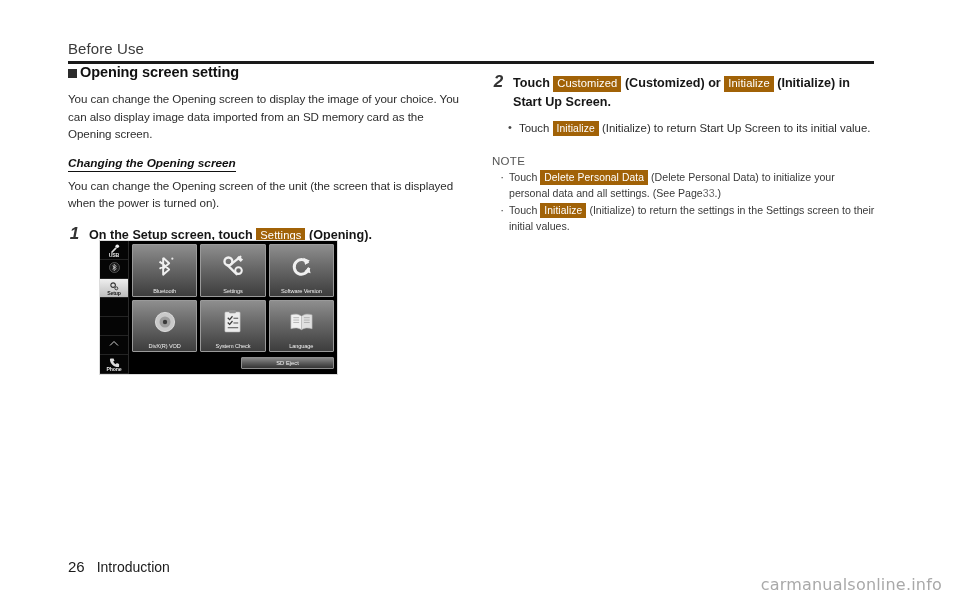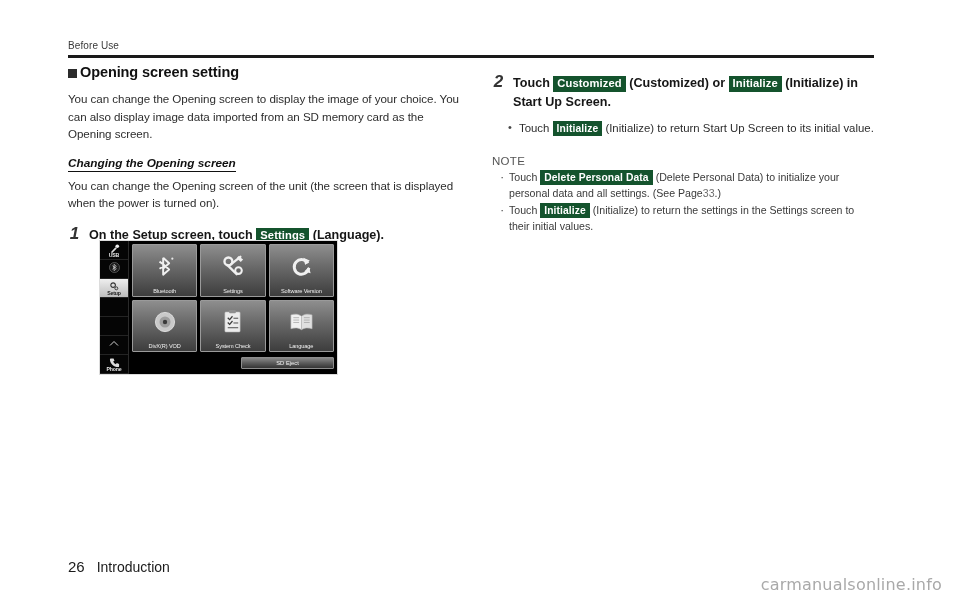--- a/index.html
+++ b/index.html
@@ -10,21 +10,21 @@
     color:#231f20;
     position:relative;
     overflow:hidden;
   }
 
   
   .page-header {
     position:absolute; left:68px; top:40px; width:806px;
   }
   .running-head {
-    font-size:10px; color:#3a3a3a; letter-spacing:0.1px;
+    font-size:15px; color:#3a3a3a; letter-spacing:0.1px;
     font-family:"Liberation Sans", sans-serif;
   }
   .head-rule {
     margin-top:4px; height:3px; background:#1a1a1a; width:806px;
   }
 
   
   .col-left  { position:absolute; left:68px; top:64px;  width:400px; }
   .col-right { position:absolute; left:492px; top:60px; width:385px; }
 
@@ -49,21 +49,21 @@
   
   .step { display:flex; gap:8px; margin-top:14px; }
   .step-num {
     font-size:17px; font-weight:bold; font-style:italic; color:#333;
     line-height:16px; flex:none; width:13px; text-align:center;
   }
   .step-body { font-size:12.6px; line-height:19px; color:#161616; font-weight:600;}
 
   
   .key {
-    background:#14532d; color:#fff; font-weight:bold;
+    background:#a16207; color:#fff; font-weight:normal;
     padding:1px 4px 2px 4px; font-size:11.2px;
     display:inline-block; line-height:13px; vertical-align:baseline;
     letter-spacing:0.1px;
   }
   .key.sm { font-size:10.3px; padding:1px 4px; }
 
   
   ul.bullets { list-style:none; margin:8px 0 0 16px; }
   ul.bullets li {
     font-size:11.4px; line-height:17.4px; color:#2d2d2d;
@@ -163,21 +163,21 @@
 
   <div class="sub-head">Changing the Opening screen</div>
 
   <p class="body">You can change the Opening screen of the unit (the screen that is displayed when the power is turned on).</p>
 
   <div class="step">
     <div class="step-num">1</div>
     <div class="step-body">
       <span>On the Setup screen, touch</span>
       <span class="key">Settings</span>
-      <span>(Language).</span>
+      <span>(Opening).</span>
     </div>
   </div>
 </div>
 
 <div class="setup-shot">
 
   <div class="setup-side">
 
     <div class="side-cell">
       <span class="side-ico">

